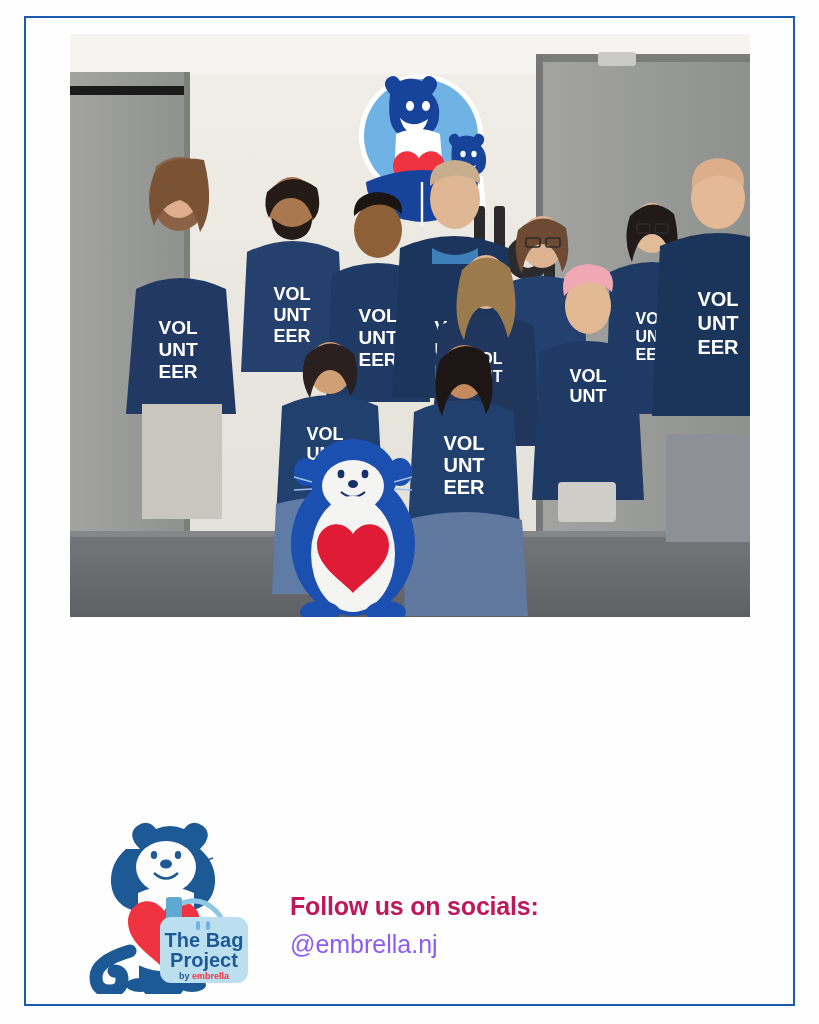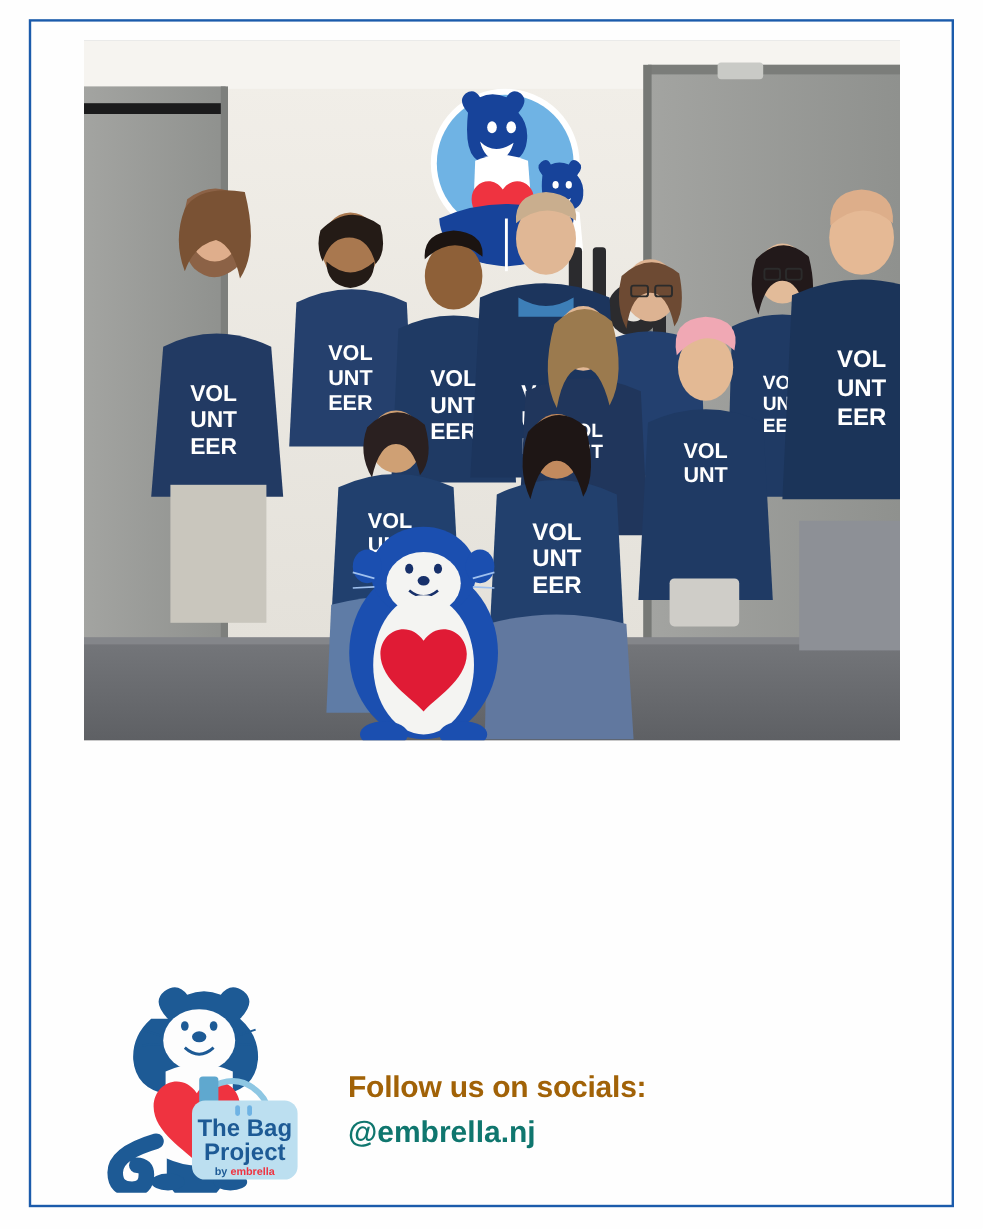--- a/index.html
+++ b/index.html
@@ -96,29 +96,29 @@
 
   .socials {
     position: absolute;
     left: 228px;
     top: 92px;
     width: 440px;
   }
   .socials-title {
     font-size: 25px;
     font-weight: bold;
-    color: #a16207;
+    color: #be185d;
     letter-spacing: -0.2px;
     margin: 0;
     white-space: nowrap;
   }
   .socials-handle {
     font-size: 25px;
-    font-weight: bold;
-    color: #0f766e;
+    font-weight: normal;
+    color: #8b5cf6;
     letter-spacing: 0px;
     margin: 9px 0 0 0;
     white-space: nowrap;
   }
 </style>
 </head>
 <body>
 
 <div class="poster">
 

